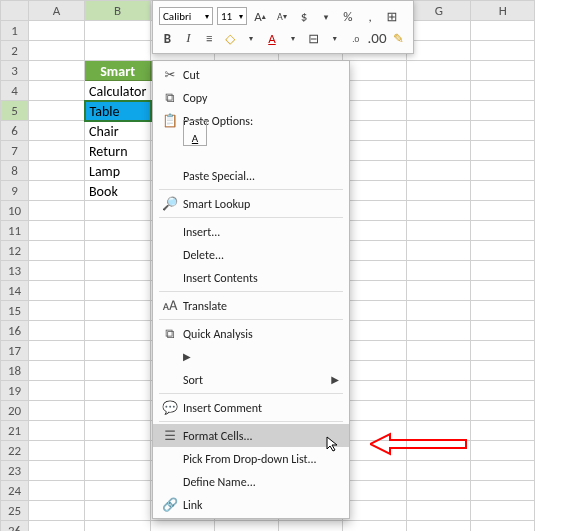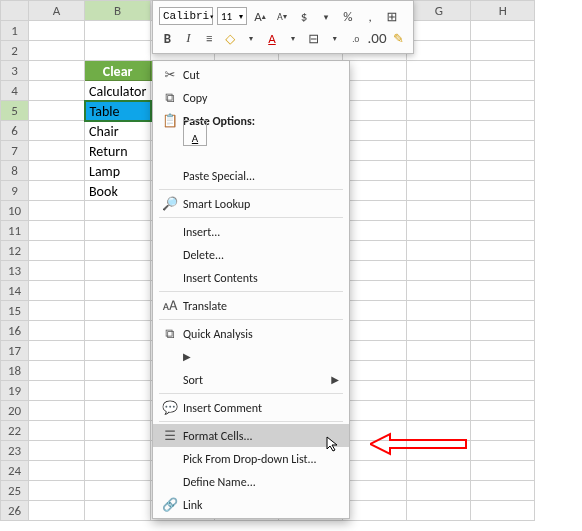--- a/index.html
+++ b/index.html
@@ -9,31 +9,31 @@
   .sheet th { background: #e6e6e6; text-align: center; color: #555; font-size: 13px; vertical-align: middle; }
   .sheet th.rowh { width: 28px; text-align: center; }
   .sheet th.colA { width: 56px; }
   .sheet th.col { width: 64px; }
   .sheet .hdr { background: #70ad47; color: #fff; font-weight: bold; text-align: center; border: 1px solid #5a8a38; }
   .sheet .selcell { background: #0ea5e9; border: 2px solid #2e7d32; }
   .sheet th.selcol { background: #c6e0b4; }
   .sheet th.selrow { background: #c6e0b4; }
   .mini-tb { position: absolute; top: 0; left: 152px; width: 262px; background: #fcfcfc; border: 1px solid #bbb; box-shadow: 0 2px 6px rgba(0,0,0,0.25); padding: 4px 6px; z-index: 10; }
   .mini-tb .row { display: flex; align-items: center; gap: 4px; height: 22px; }
-  .mini-tb .font-name { border: 1px solid #aaa; width: 54px; height: 18px; font-size: 11px; padding: 0 3px; display: flex; align-items: center; justify-content: space-between; background:#fff;font-family:Liberation Mono, monospace; }
+  .mini-tb .font-name { border: 1px solid #aaa; width: 54px; height: 18px; font-size: 11px; padding: 0 3px; display: flex; align-items: center; justify-content: space-between; background:#fff; }
   .mini-tb .font-size { border: 1px solid #aaa; width: 30px; height: 18px; font-size: 11px; padding: 0 3px; display: flex; align-items: center; justify-content: space-between; background:#fff; }
   .mini-tb .btn { width: 18px; height: 18px; display: flex; align-items: center; justify-content: center; font-size: 13px; color: #444; }
   .ctx { position: absolute; top: 60px; left: 152px; width: 198px; background: #fcfcfc; border: 1px solid #bbb; box-shadow: 0 4px 10px rgba(0,0,0,0.3); z-index: 9; padding: 2px 0; }
   .ctx .item { display: flex; align-items: center; height: 23px; padding: 0 10px 0 4px; font-size: 12px; color: #222; position: relative; }
   .ctx .item .ico { width: 26px; display: flex; align-items: center; justify-content: center; font-size: 13px; color: #555; }
   .ctx .item .lbl { flex: 1; }
   .ctx .item .arrow { font-size: 10px; color: #444; }
   .ctx .item.hov { background: #d0d0d0; }
   .ctx .sep { height: 1px; background: #ddd; margin: 2px 6px; }
-  .ctx .grplbl { font-weight: bold; }
+  .ctx .grplbl { font-weight: normal; }
   .paste-ico { position: absolute; top: 120px; left: 183px; width: 24px; height: 26px; border: 1px solid #aaa; display:flex; align-items:flex-end; justify-content:center; font-size: 11px; z-index: 11; }
   .red-arrow { position: absolute; top: 432px; left: 370px; z-index: 20; }
   .cursor { position: absolute; top: 436px; left: 326px; z-index: 21; font-size: 16px; color: #000; }
 </style>
 </head>
 <body>
 
 <table class="sheet">
   <tbody>
       <tr>
@@ -65,21 +65,21 @@
         <td></td>
         <td></td>
         <td></td>
         <td></td>
         <td></td>
         <td></td>
       </tr>
   <tr>
         <th class="rowh">3</th>
         <td></td>
-    <td class="hdr">Clear</td>
+    <td class="hdr">Smart</td>
     <td class="hdr">Date</td>
     <td class="hdr">Costs</td>
     <td></td>
         <td></td>
         <td></td>
         <td></td>
       </tr>
   <tr>
         <th class="rowh">4</th>
         <td></td>
@@ -251,20 +251,31 @@
         <td></td>
         <td></td>
         <td></td>
         <td></td>
         <td></td>
         <td></td>
         <td></td>
       </tr>
   <tr>
         <th class="rowh">20</th>
+        <td></td>
+        <td></td>
+        <td></td>
+        <td></td>
+        <td></td>
+        <td></td>
+        <td></td>
+        <td></td>
+      </tr>
+  <tr>
+        <th class="rowh">21</th>
         <td></td>
         <td></td>
         <td></td>
         <td></td>
         <td></td>
         <td></td>
         <td></td>
         <td></td>
       </tr>
   <tr>

